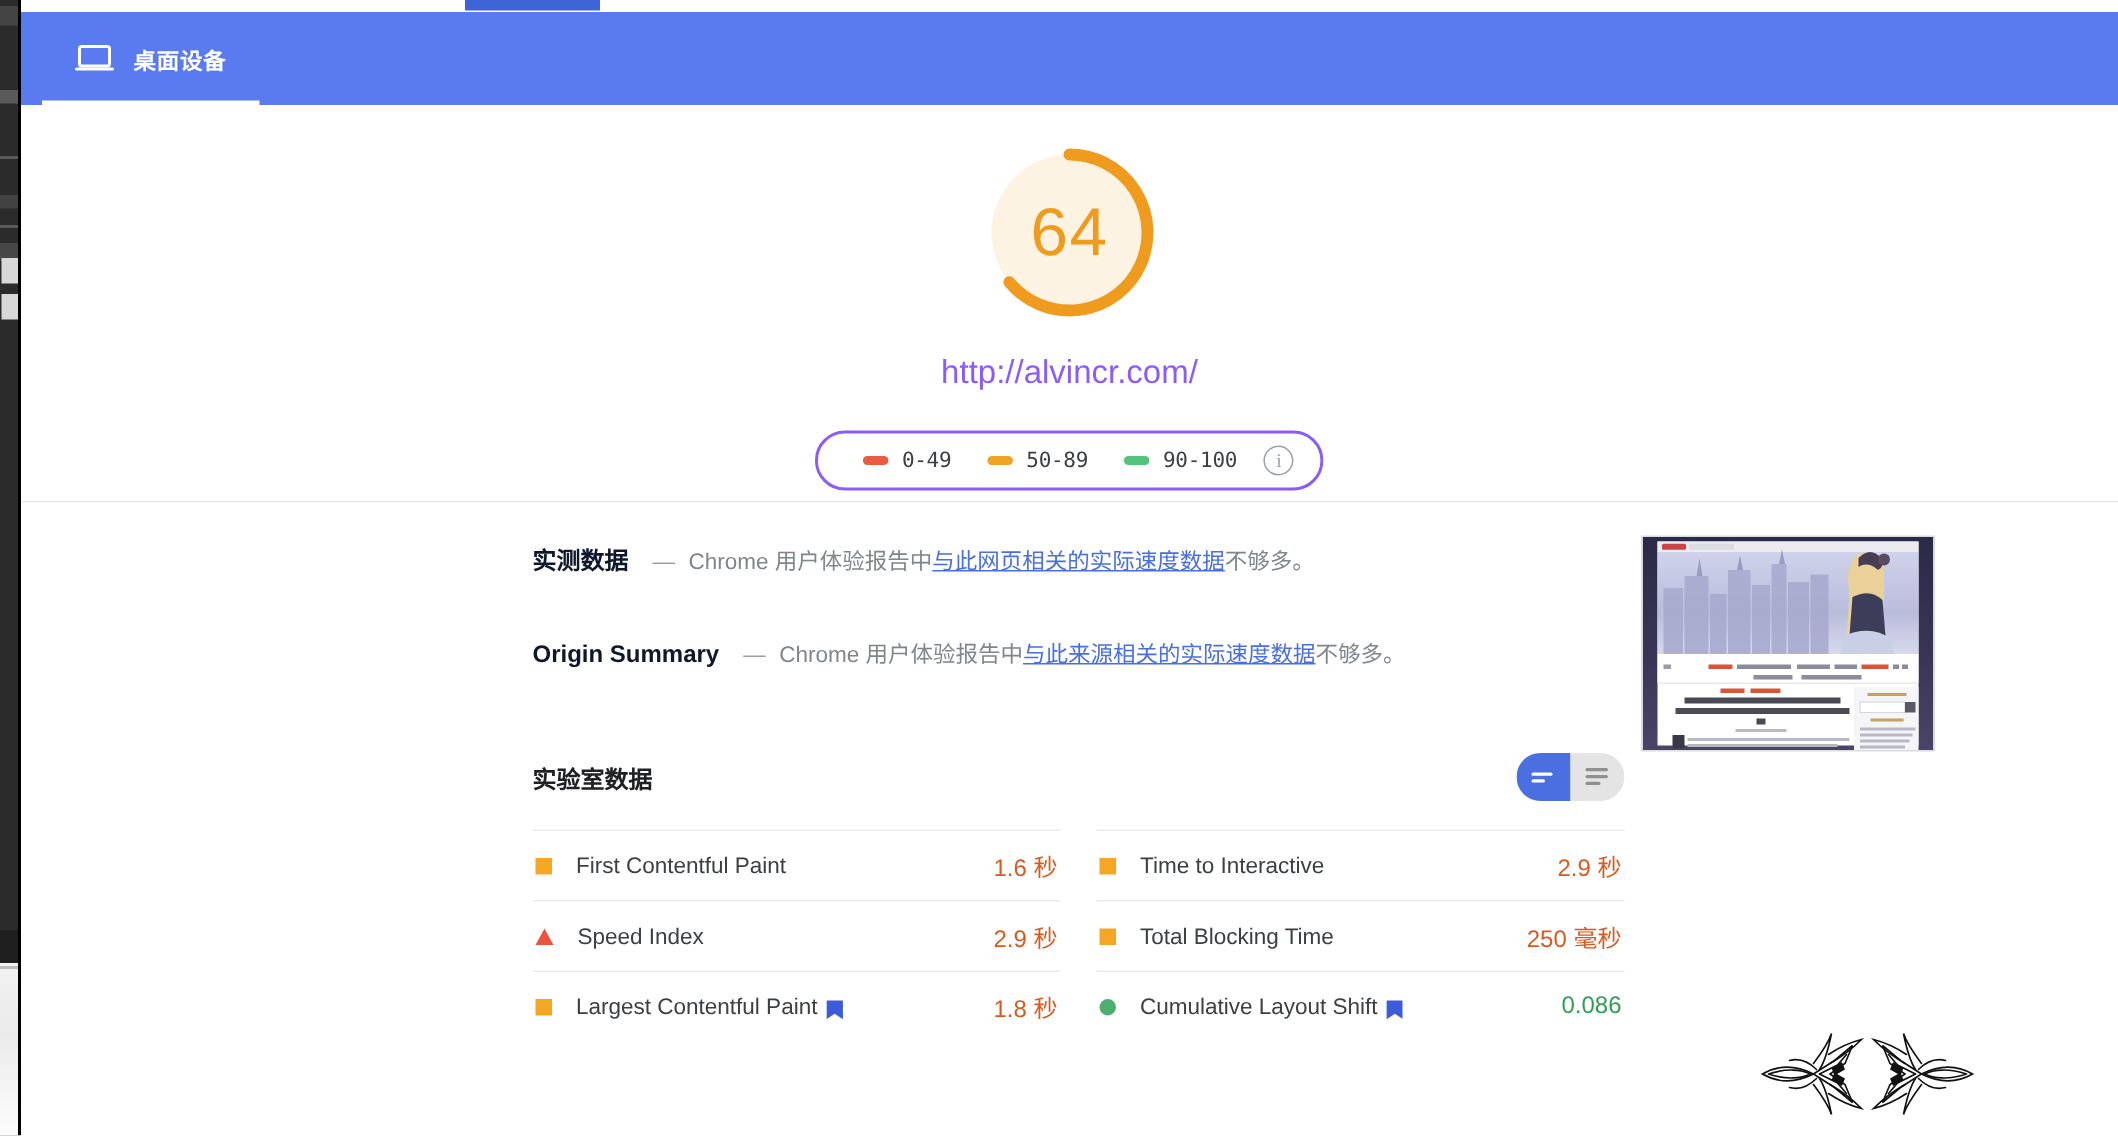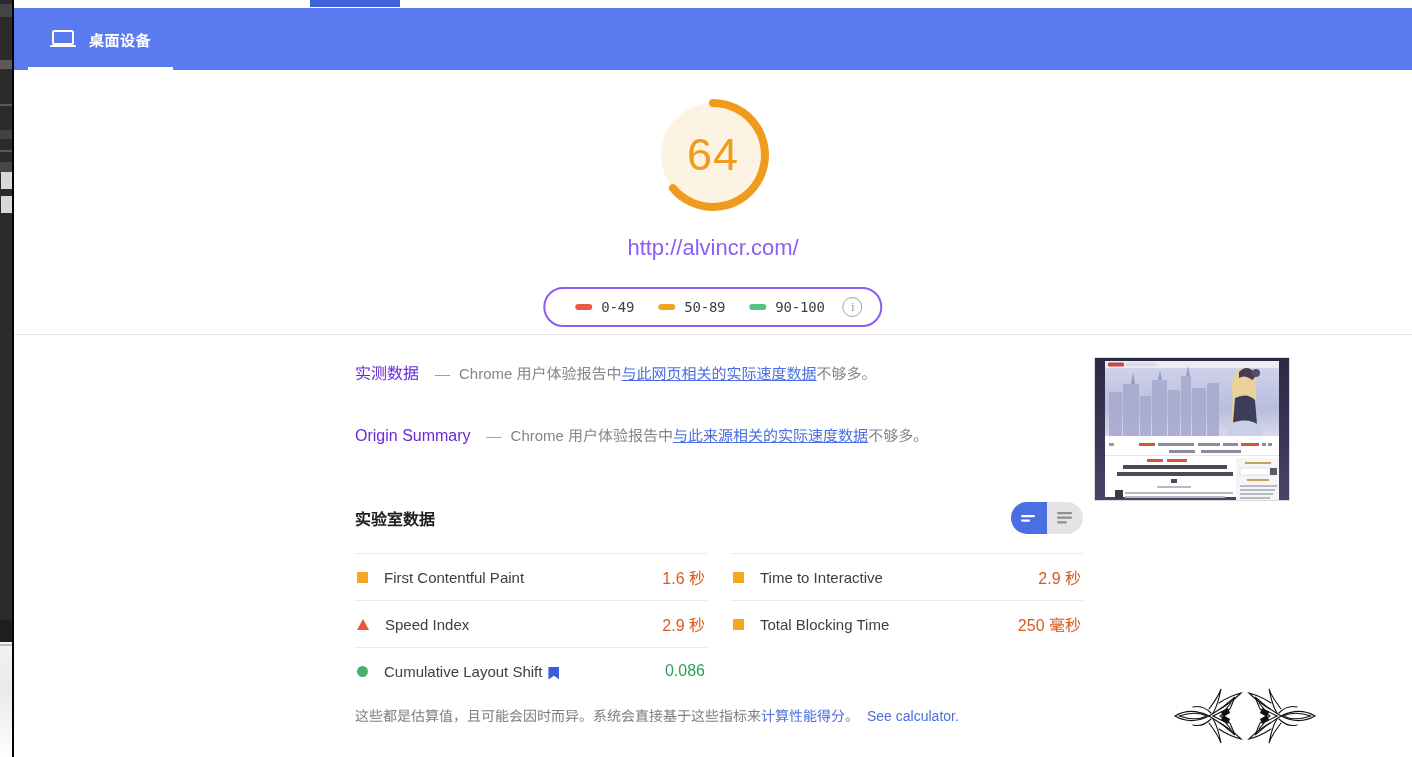--- a/index.html
+++ b/index.html
@@ -193,21 +193,21 @@
     background: #ffffff;
   }
 
   .field-data {
     position: absolute;
     left: 341px; top: 25px;
     width: 740px;
   }
   .fd-row { display: flex; align-items: baseline; margin-bottom: 40px; }
   .fd-title {
-    font-size: 16px; font-weight: 400; color: #6d28d9;
+    font-size: 16px; font-weight: 700; color: #0f172a;
     white-space: nowrap;
   }
   .fd-dash {
     margin: 0 9px 0 16px;
     color: #9aa0a6; font-size: 15px;
   }
   .fd-text { font-size: 15px; color: #80868b; }
   .fd-link { color: #4a6fe0; text-decoration: underline; cursor: pointer; }
 
   
@@ -566,33 +566,40 @@
         </div>
 
         <div class="metric">
           <span class="metric-swatch sw-square"></span>
           <span class="metric-name">
               <span>Total Blocking Time</span>
             </span>
           <span class="metric-value">250 毫秒</span>
         </div>
 
+        <div class="metric">
+          <span class="metric-swatch sw-square"></span>
+          <span class="metric-name">
+              <span>Largest Contentful Paint</span>
+              <span class="flag-badge"></span>
+            </span>
+          <span class="metric-value">1.8 秒</span>
+        </div>
 
         <div class="metric">
           <span class="metric-swatch sw-circle"></span>
           <span class="metric-name">
               <span>Cumulative Layout Shift</span>
               <span class="flag-badge"></span>
             </span>
           <span class="metric-value good">0.086</span>
         </div>
 
       </div>
 
-      <div class="lab-note"><span>这些都是估算值，且可能会因时而异。系统会直接基于这些指标来</span><span class="nlink">计算性能得分</span><span>。</span><span class="nlink calc">See calculator.</span></div>
 
     </div>
   </div>
 
   <div class="watermark">
     <span class="wm-orn">
       <svg width="70" height="58" viewBox="0 0 70 58">
         <g fill="none" stroke="#111" stroke-width="1.1" stroke-linecap="round">
           <path d="M2 29 C14 22 26 24 36 29 C26 34 14 36 2 29 Z"></path>
           <path d="M6 29 C18 25 28 26 34 29 C28 32 18 33 6 29"></path>

